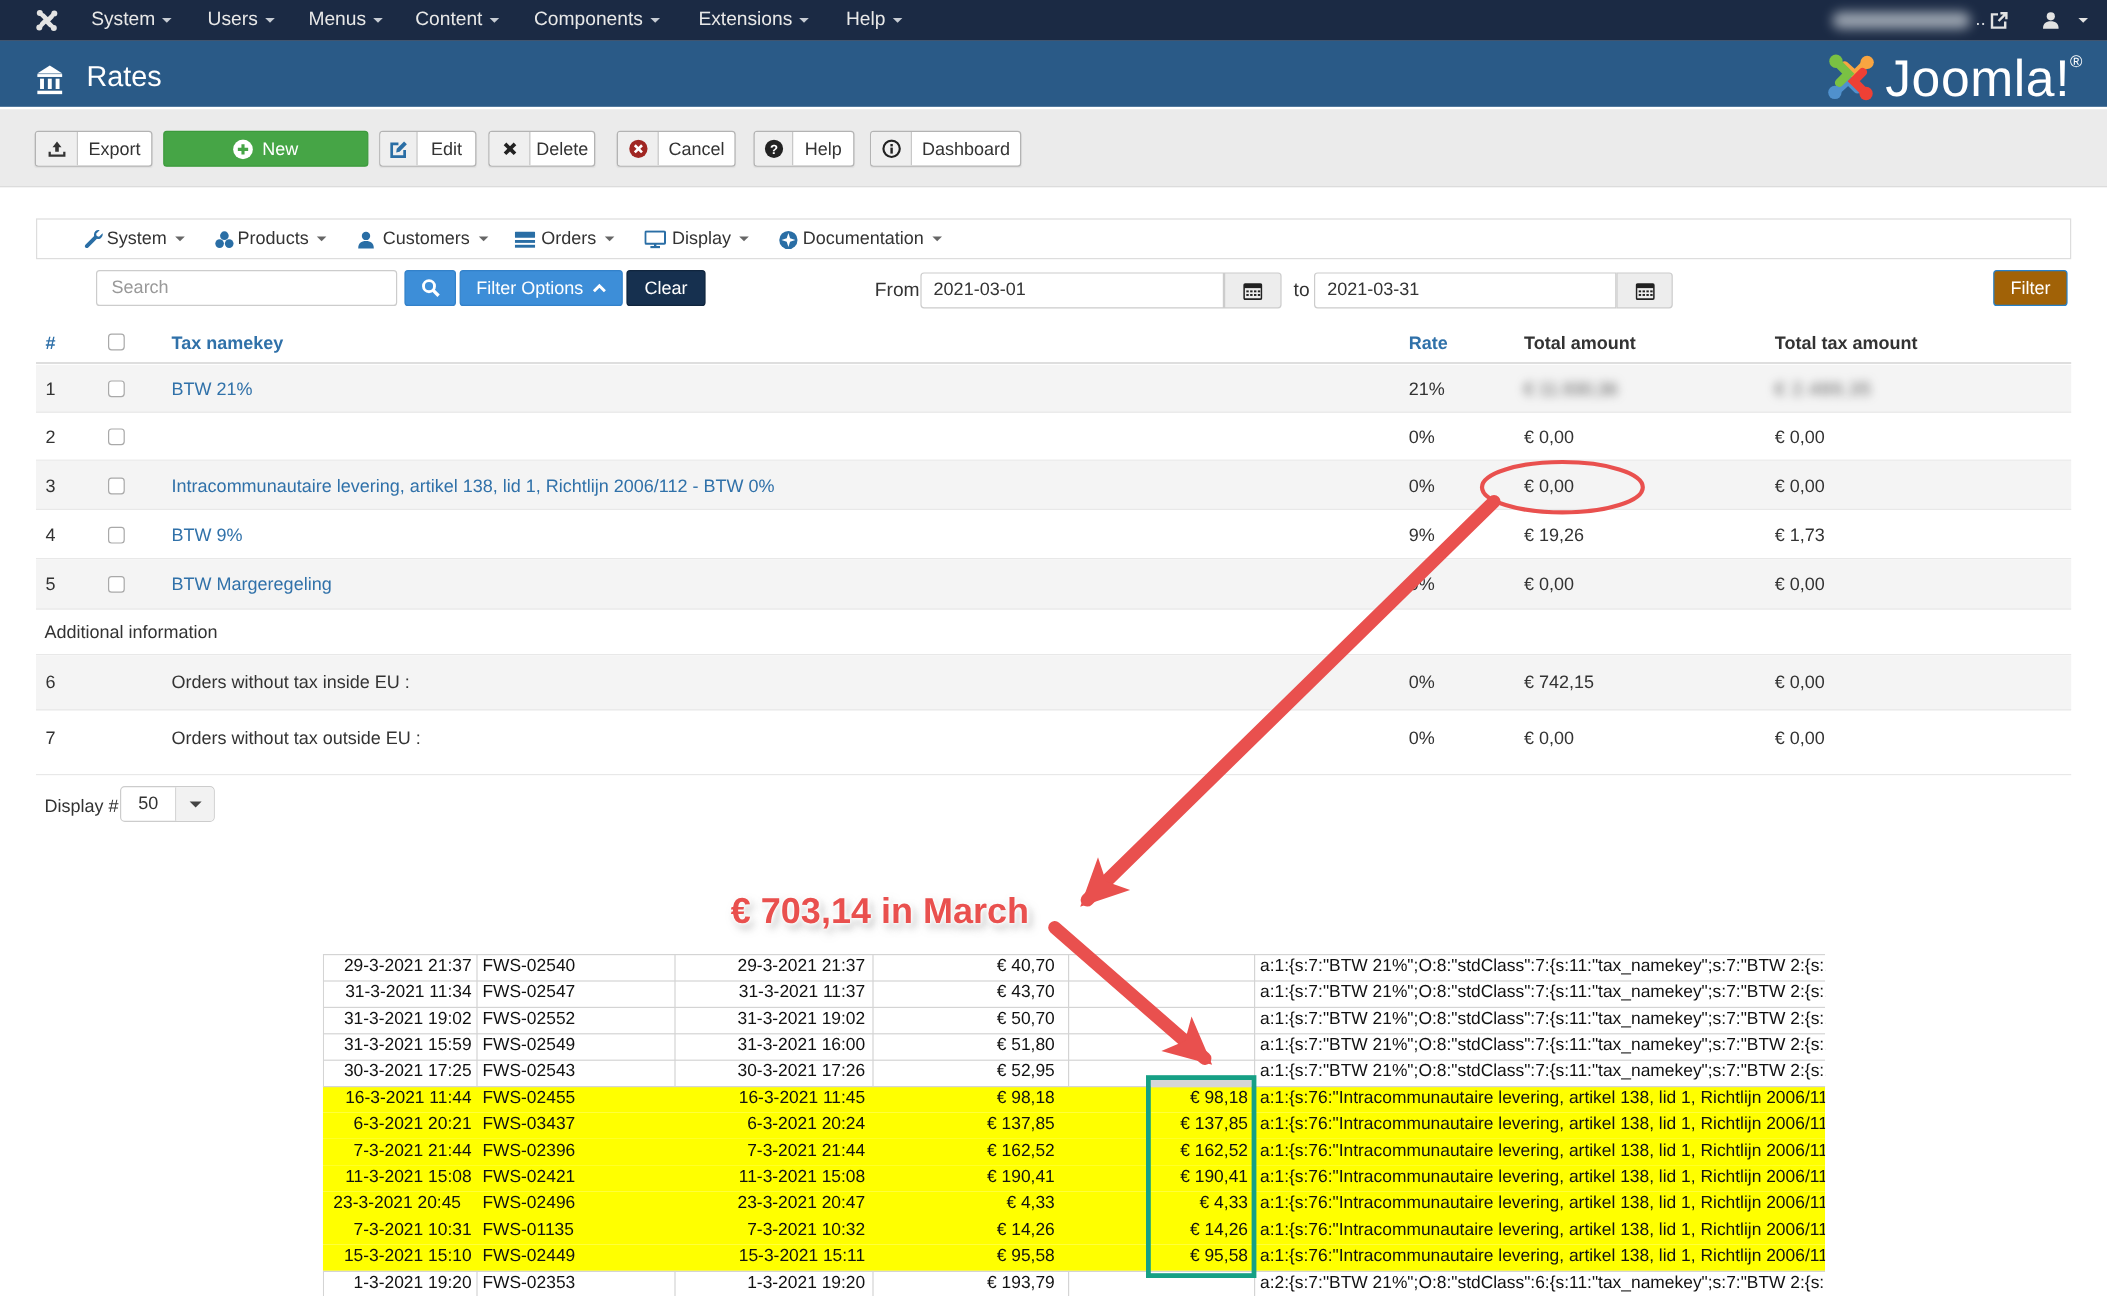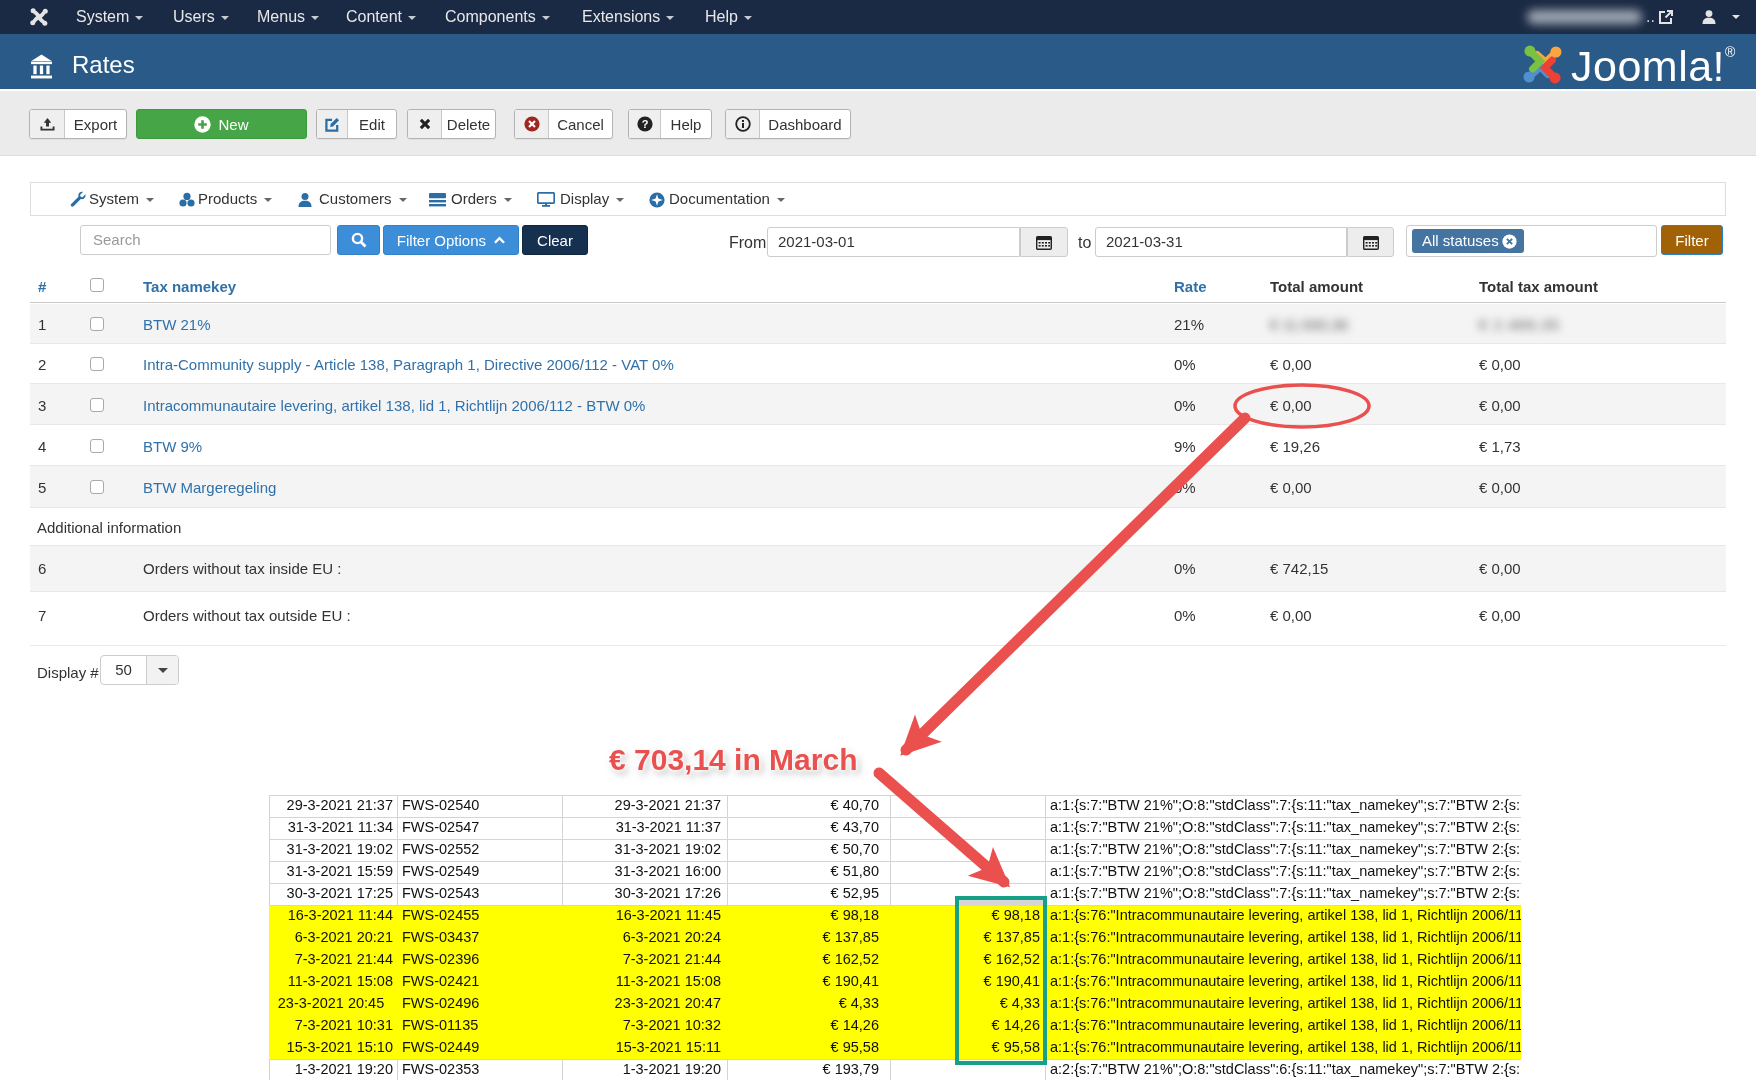--- a/index.html
+++ b/index.html
@@ -242,28 +242,20 @@
           <rect x="5.8" y="7" width="2" height="1.6"></rect>
           <rect x="9" y="7" width="2" height="1.6"></rect>
           <rect x="12.2" y="7" width="2" height="1.6"></rect>
           <rect x="2.6" y="10" width="2" height="1.6"></rect>
           <rect x="5.8" y="10" width="2" height="1.6"></rect>
           <rect x="9" y="10" width="2" height="1.6"></rect>
           <rect x="12.2" y="10" width="2" height="1.6"></rect>
         </g>
       </svg>
 </div>
-<div class="finput" style="left:1406px;top:225px;width:251px;height:32px">
-  <div style="position:absolute;left:5px;top:3px;width:112px;height:24px;background:#44749f;border-radius:3px;color:#fff;font-size:15px;line-height:24px;padding-left:10px">All statuses
-    <svg width="15" height="15" viewBox="0 0 16 16" style="position:absolute;right:7px;top:4.5px">
-          <circle cx="8" cy="8" r="7.6" fill="#fff"></circle>
-          <path d="M5.2 5.2 L10.8 10.8 M10.8 5.2 L5.2 10.8" stroke="#44749f" stroke-width="2"></path>
-        </svg>
-  </div>
-</div>
 <div class="fbtn" style="left:1661px;top:225px;width:62px;height:30px;background:#a16207;border:1px solid #2680c8">Filter</div>
 
 <div class="trow" style="top:270px;height:33px;border-bottom:1px solid #c9c9c9">
   <div class="cell" style="left:8px;top:8px;font-weight:bold;color:#3071a9">#</div>
   <div class="cb" style="left:60px;top:8px"></div>
   <div class="cell" style="left:113px;top:8px;font-weight:bold;color:#3071a9">Tax namekey</div>
   <div class="cell" style="left:1144px;top:8px;font-weight:bold;color:#3071a9">Rate</div>
   <div class="cell" style="left:1240px;top:8px;font-weight:bold">Total amount</div>
   <div class="cell" style="left:1449px;top:8px;font-weight:bold">Total tax amount</div>
 </div>
@@ -271,21 +263,20 @@
   <div class="cell" style="left:8px;top:12px">1</div>
   <div class="cb" style="left:60px;top:13px"></div>
   <div class="cell link" style="left:113px;top:12px">BTW 21%</div>
   <div class="cell" style="left:1144px;top:12px">21%</div>
   <div class="cell" style="left:1240px;top:12px;color:#555;filter:blur(4px)">€ 11.930,36</div>
   <div class="cell" style="left:1449px;top:12px;color:#555;filter:blur(4px);letter-spacing:1px">€ 2.489,35</div>
 </div>
 <div class="trow" style="top:344px;height:40px;border-bottom:1px solid #e8e8e8">
   <div class="cell" style="left:8px;top:12px">2</div>
   <div class="cb" style="left:60px;top:13px"></div>
-  <div class="cell link" style="left:113px;top:12px">Intra-Community supply - Article 138, Paragraph 1, Directive 2006/112 - VAT 0%</div>
   <div class="cell" style="left:1144px;top:12px">0%</div>
   <div class="cell" style="left:1240px;top:12px">€ 0,00</div>
   <div class="cell" style="left:1449px;top:12px">€ 0,00</div>
 </div>
 <div class="trow zebra" style="top:384px;height:41px;border-bottom:1px solid #e8e8e8">
   <div class="cell" style="left:8px;top:13px">3</div>
   <div class="cb" style="left:60px;top:14px"></div>
   <div class="cell link" style="left:113px;top:13px">Intracommunautaire levering, artikel 138, lid 1, Richtlijn 2006/112 - BTW 0%</div>
   <div class="cell" style="left:1144px;top:13px">0%</div>
   <div class="cell" style="left:1240px;top:13px">€ 0,00</div>

